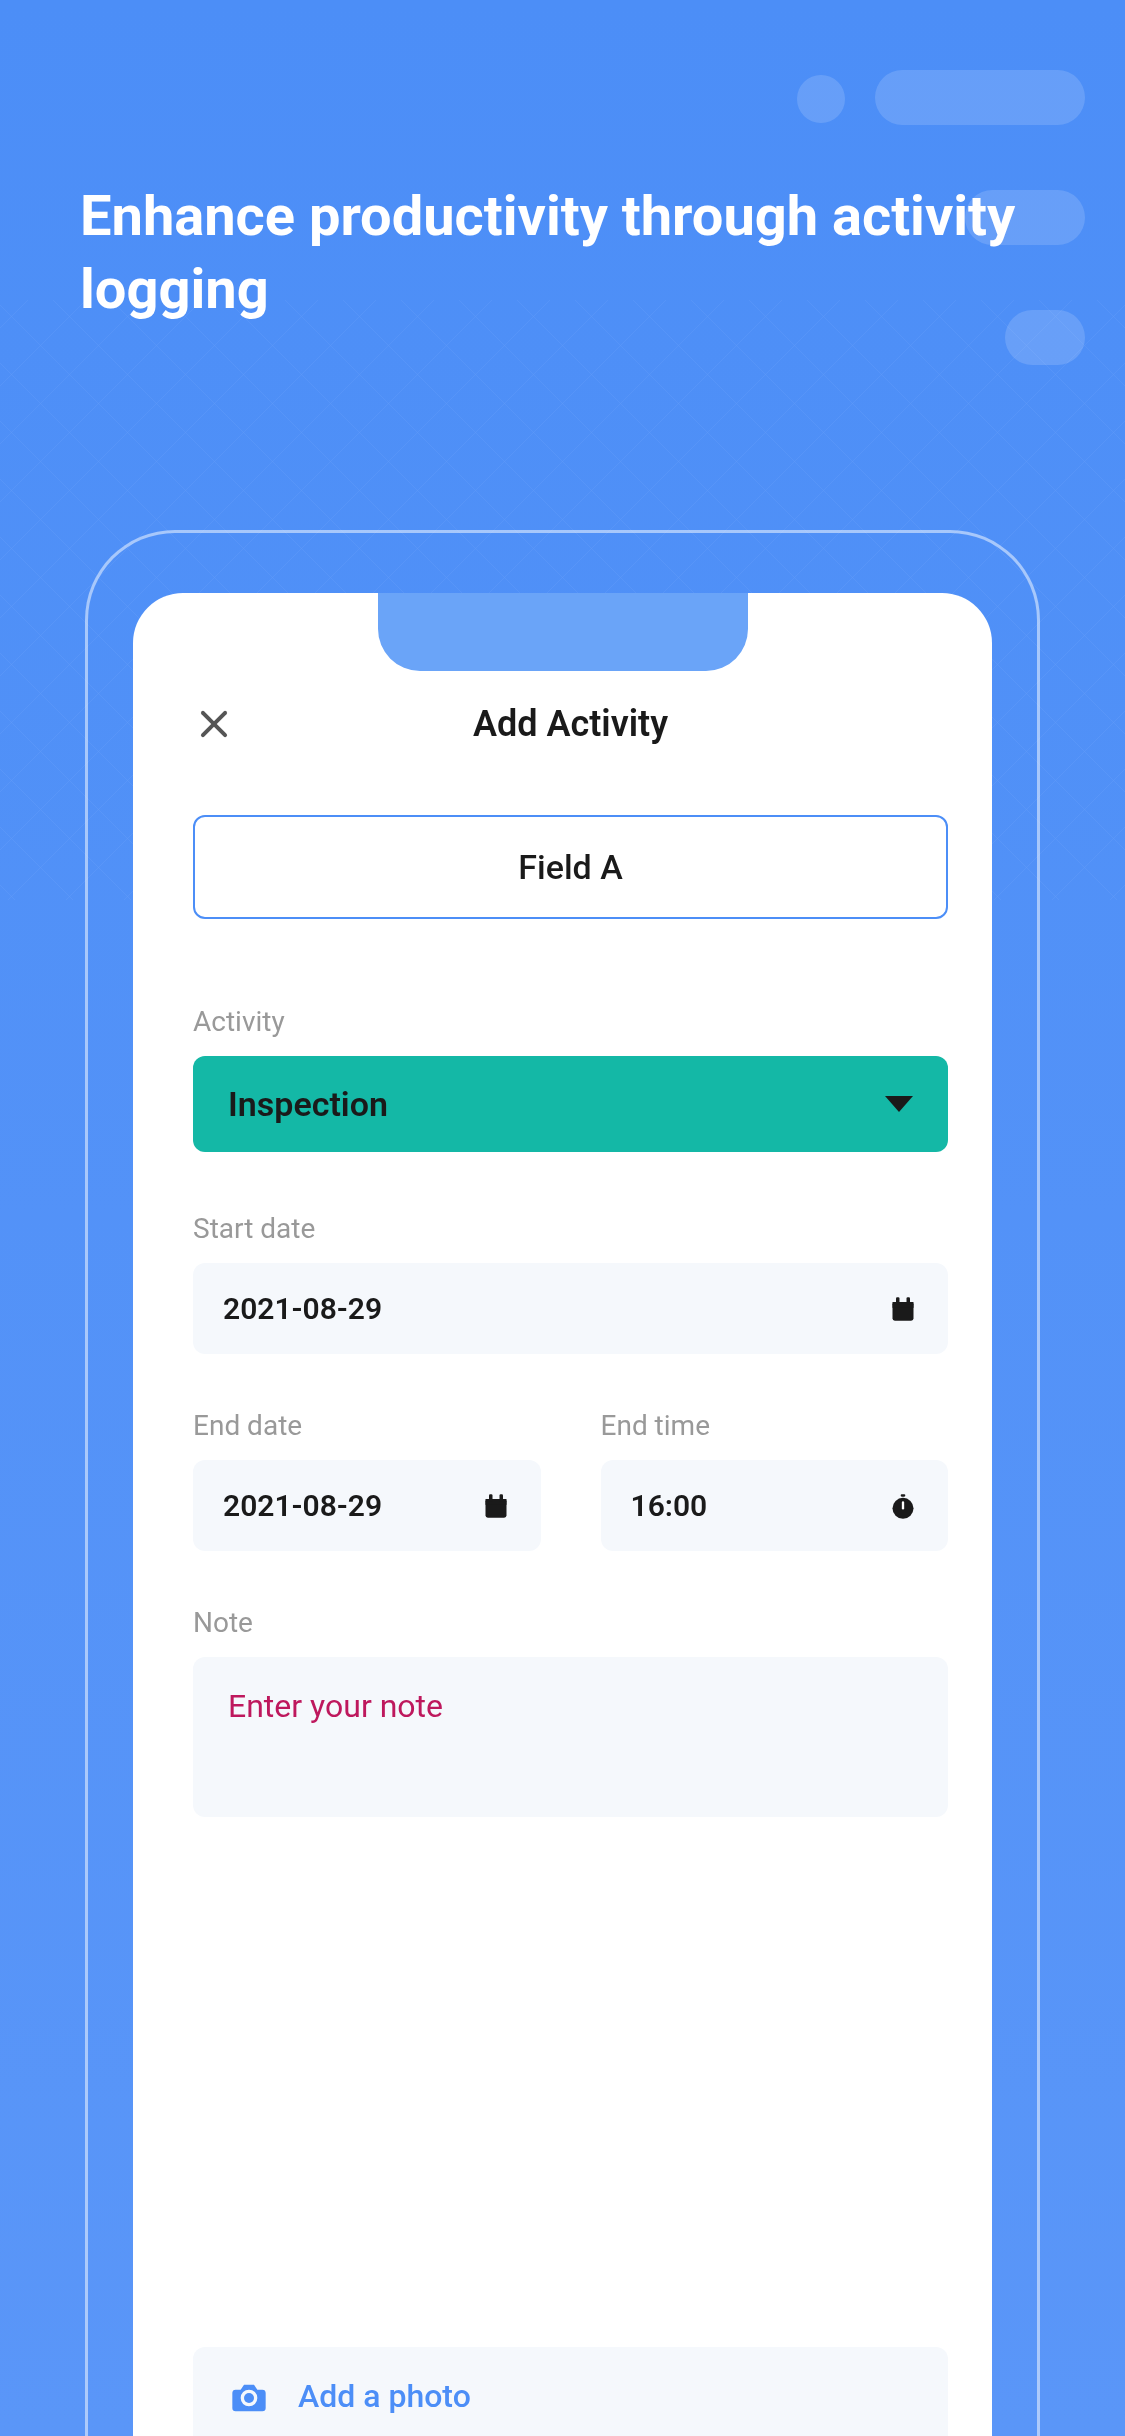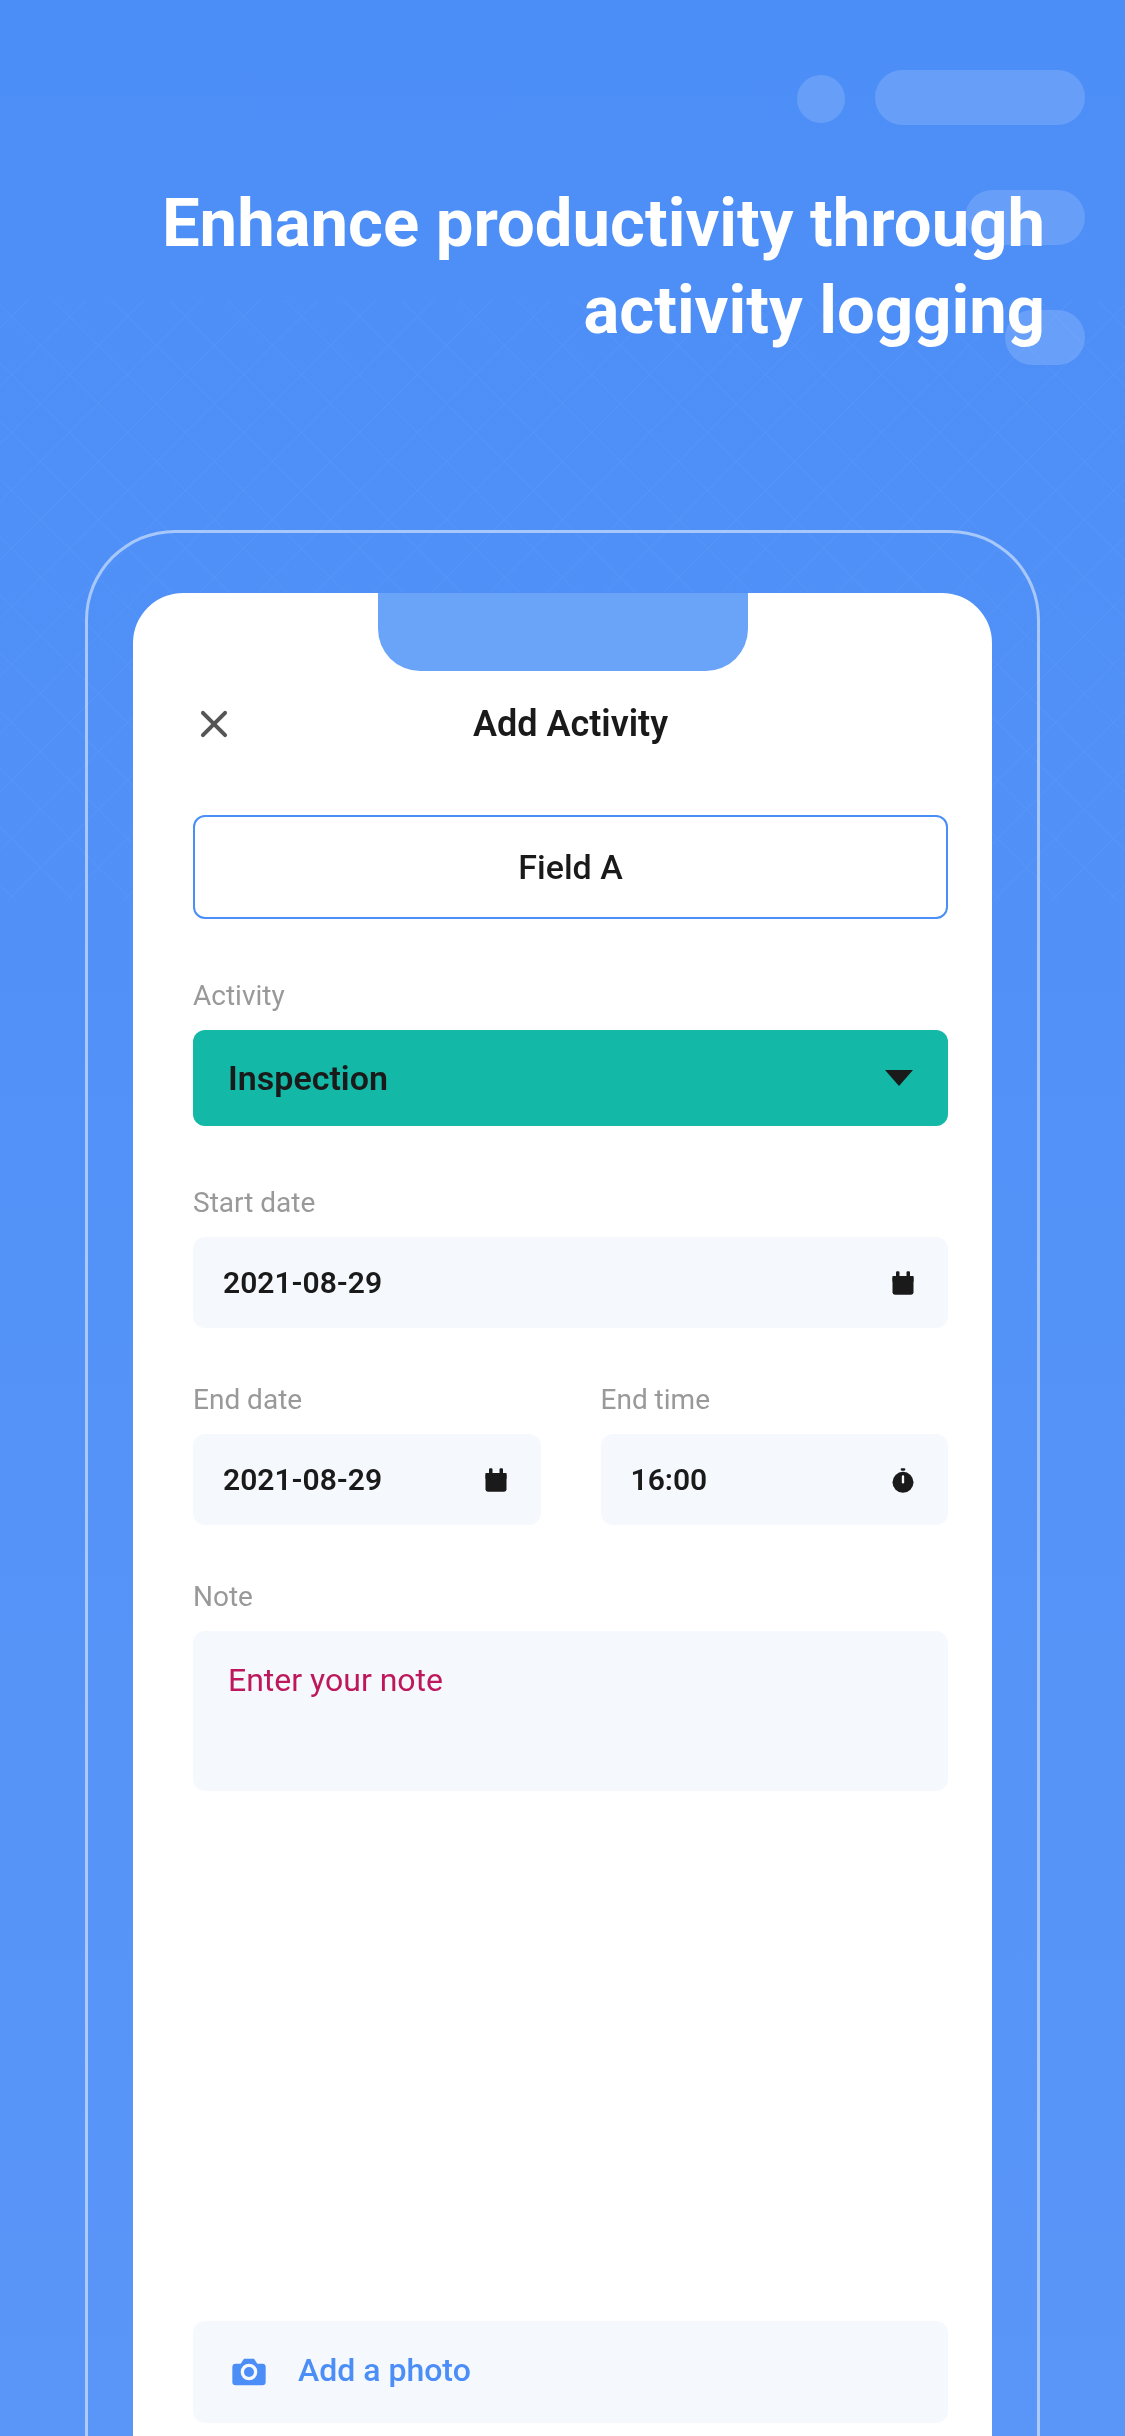--- a/index.html
+++ b/index.html
@@ -75,23 +75,23 @@
       height: 55px;
       border-radius: 30px;
       background: rgba(255,255,255,0.15);
     }
     
     .hero-title {
       position: absolute;
       top: 180px;
       left: 0;
       right: 0;
-      text-align: right;
+      text-align: left;
       color: white;
-      font-size: 67px;
+      font-size: 56px;
       font-weight: 700;
       line-height: 1.3;
       padding: 0 80px;
     }
     
     .phone-frame {
       position: absolute;
       top: 530px;
       left: 85px;
       right: 85px;
@@ -159,21 +159,21 @@
     }
     
     .field-selector {
       border: 2px solid #4c8ef7;
       border-radius: 12px;
       padding: 30px;
       text-align: center;
       font-size: 34px;
       font-weight: 500;
       color: #1a1a1a;
-      margin-bottom: 60px;
+      margin-bottom: 86px;
       cursor: pointer;
     }
     
     .form-label {
       font-size: 28px;
       color: #999;
       margin-bottom: 18px;
       font-weight: 400;
     }
     

